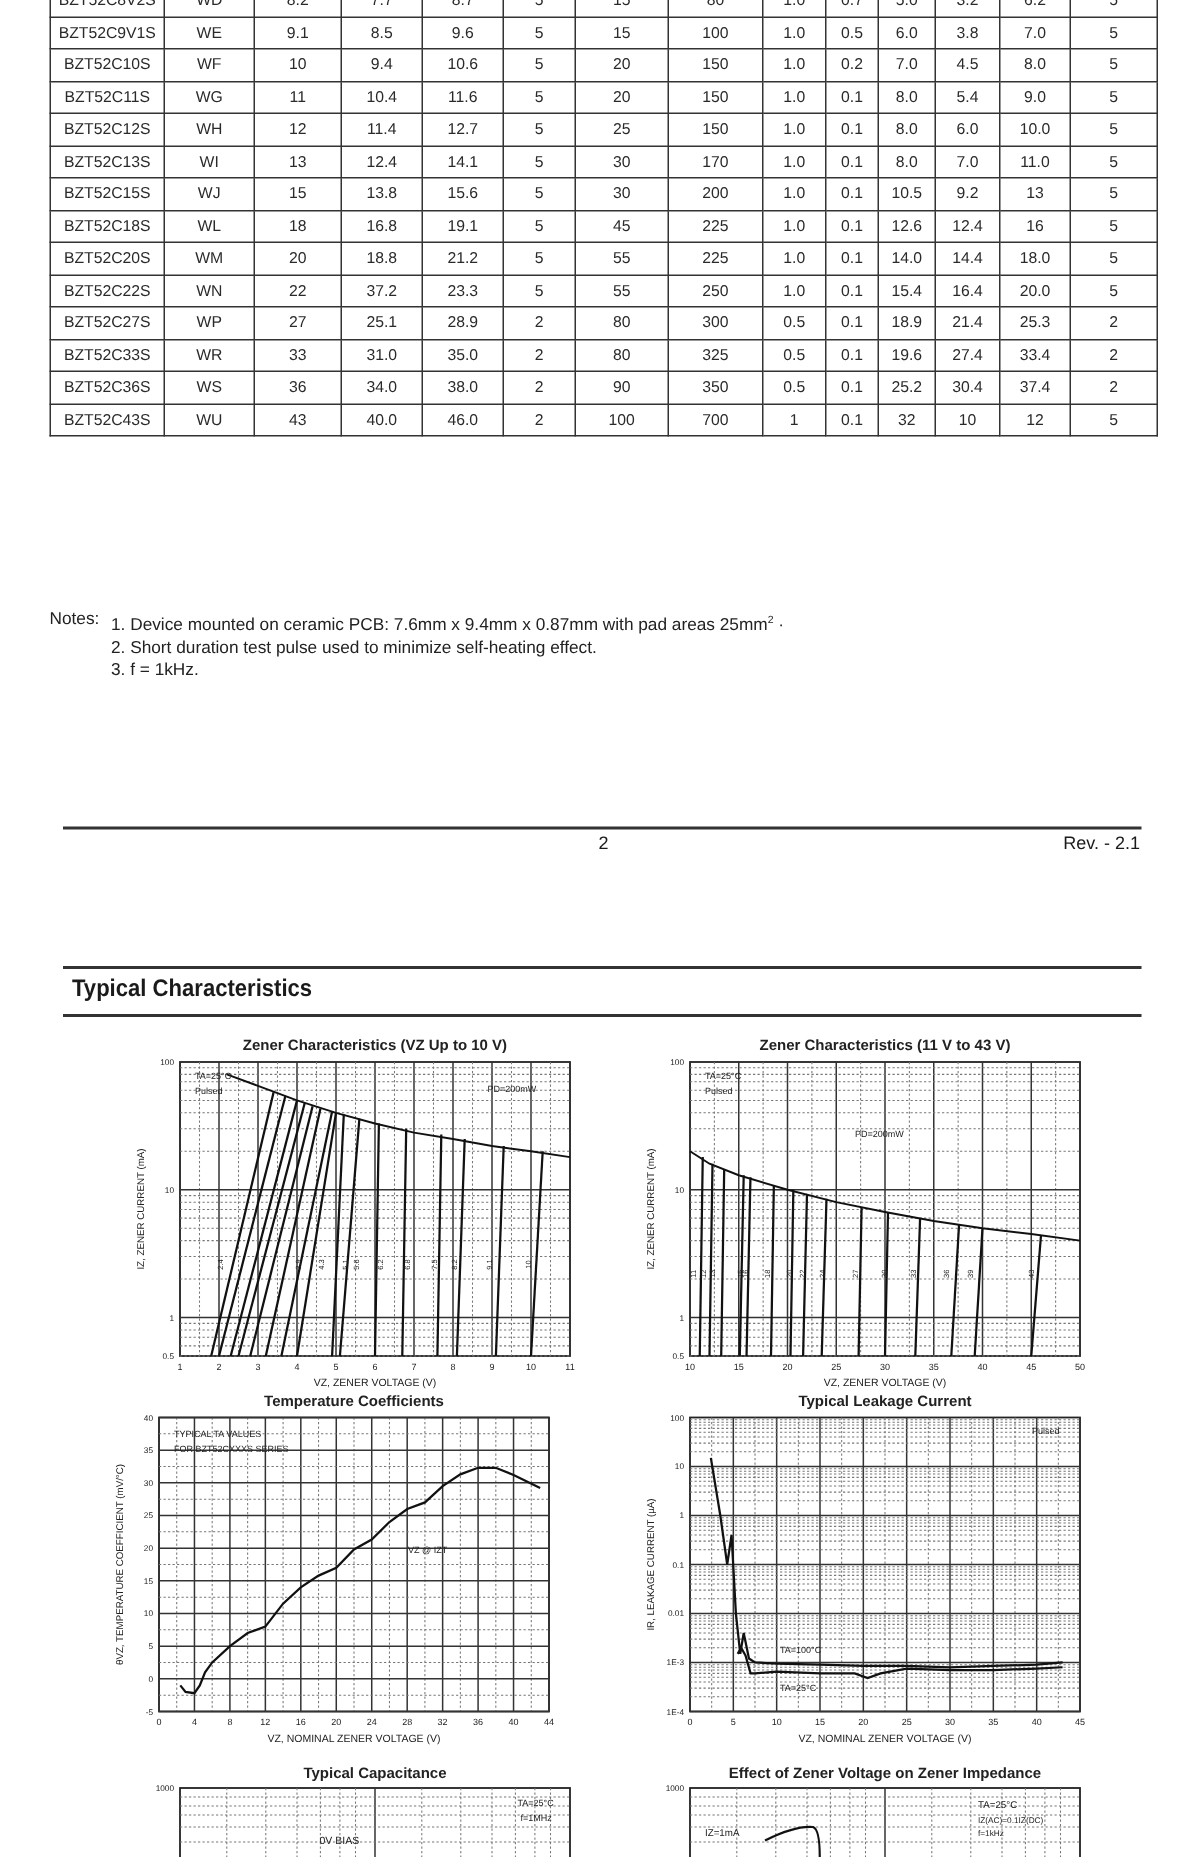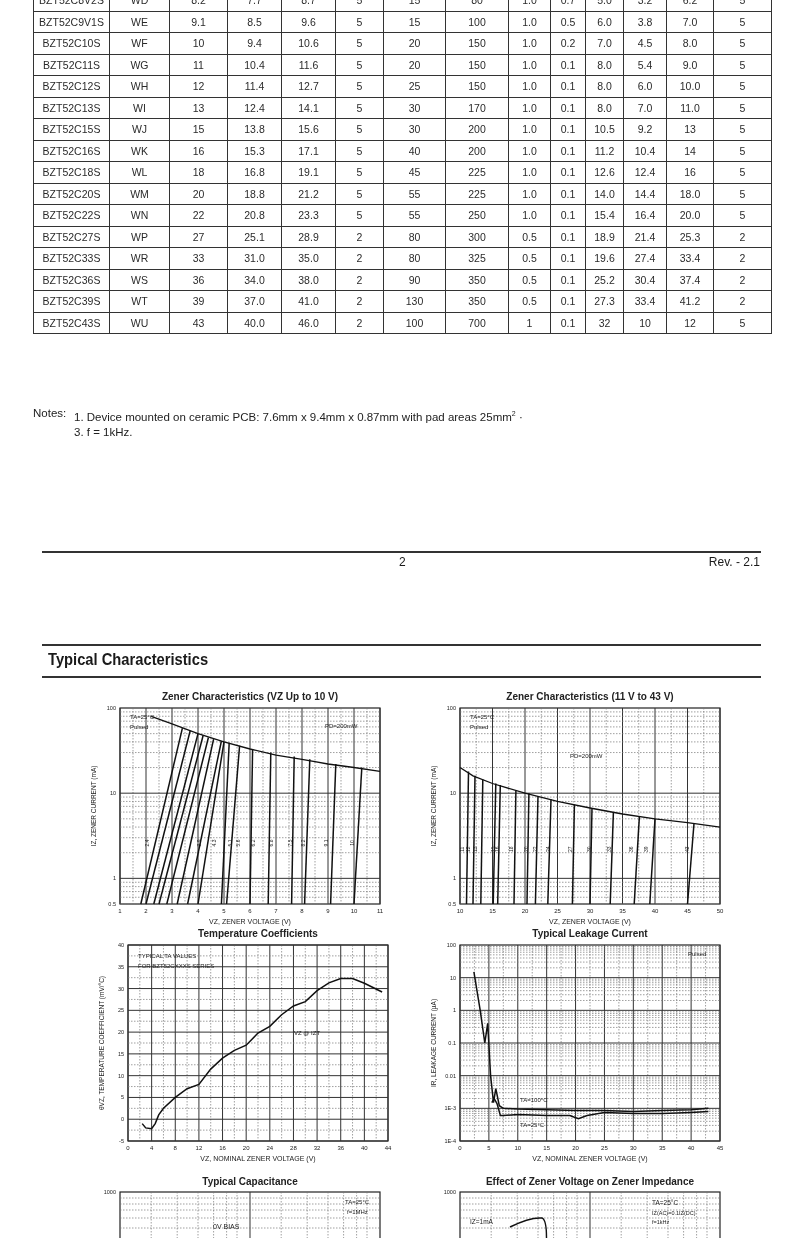--- a/index.html
+++ b/index.html
@@ -152,36 +152,20 @@
           <td>30</td>
           <td>200</td>
           <td>1.0</td>
           <td>0.1</td>
           <td>10.5</td>
           <td>9.2</td>
           <td>13</td>
           <td>5</td>
         </tr>
         <tr>
-          <td>BZT52C16S</td>
-          <td>WK</td>
-          <td>16</td>
-          <td>15.3</td>
-          <td>17.1</td>
-          <td>5</td>
-          <td>40</td>
-          <td>200</td>
-          <td>1.0</td>
-          <td>0.1</td>
-          <td>11.2</td>
-          <td>10.4</td>
-          <td>14</td>
-          <td>5</td>
-        </tr>
-        <tr>
           <td>BZT52C18S</td>
           <td>WL</td>
           <td>18</td>
           <td>16.8</td>
           <td>19.1</td>
           <td>5</td>
           <td>45</td>
           <td>225</td>
           <td>1.0</td>
           <td>0.1</td>
@@ -203,21 +187,21 @@
           <td>0.1</td>
           <td>14.0</td>
           <td>14.4</td>
           <td>18.0</td>
           <td>5</td>
         </tr>
         <tr>
           <td>BZT52C22S</td>
           <td>WN</td>
           <td>22</td>
-          <td>20.8</td>
+          <td>37.2</td>
           <td>23.3</td>
           <td>5</td>
           <td>55</td>
           <td>250</td>
           <td>1.0</td>
           <td>0.1</td>
           <td>15.4</td>
           <td>16.4</td>
           <td>20.0</td>
           <td>5</td>
@@ -261,36 +245,20 @@
           <td>34.0</td>
           <td>38.0</td>
           <td>2</td>
           <td>90</td>
           <td>350</td>
           <td>0.5</td>
           <td>0.1</td>
           <td>25.2</td>
           <td>30.4</td>
           <td>37.4</td>
-          <td>2</td>
-        </tr>
-        <tr>
-          <td>BZT52C39S</td>
-          <td>WT</td>
-          <td>39</td>
-          <td>37.0</td>
-          <td>41.0</td>
-          <td>2</td>
-          <td>130</td>
-          <td>350</td>
-          <td>0.5</td>
-          <td>0.1</td>
-          <td>27.3</td>
-          <td>33.4</td>
-          <td>41.2</td>
           <td>2</td>
         </tr>
         <tr>
           <td>BZT52C43S</td>
           <td>WU</td>
           <td>43</td>
           <td>40.0</td>
           <td>46.0</td>
           <td>2</td>
           <td>100</td>
@@ -306,20 +274,21 @@
   </table>
 </div>
 
 <div class="notes">
   <div class="row">
     <span class="lbl">Notes:</span>
     <span><span>1. Device mounted on ceramic PCB: 7.6mm x 9.4mm x 0.87mm with pad areas 25mm</span><sup>2</sup><span> ·</span></span>
   </div>
   <div class="row">
       <span class="lbl"></span>
+      <span>2. Short duration test pulse used to minimize self-heating effect.</span>
     </div>
   <div class="row">
       <span class="lbl"></span>
       <span>3. f = 1kHz.</span>
     </div>
 </div>
 
 <div class="footer-rule"></div>
 <div class="page-num">2</div>
 <div class="rev">Rev. - 2.1</div>
@@ -514,21 +483,21 @@
       <text x="116.70000000000002" y="166.19118619533654" font-size="5" text-anchor="middle" font-weight="normal" transform="rotate(-90 116.70000000000002 166.19118619533654)">22</text>
       <text x="129.7" y="166.19118619533654" font-size="5" text-anchor="middle" font-weight="normal" transform="rotate(-90 129.7 166.19118619533654)">24</text>
       <text x="151.8" y="166.19118619533654" font-size="5" text-anchor="middle" font-weight="normal" transform="rotate(-90 151.8 166.19118619533654)">27</text>
       <text x="171.3" y="166.19118619533654" font-size="5" text-anchor="middle" font-weight="normal" transform="rotate(-90 171.3 166.19118619533654)">30</text>
       <text x="190.8" y="166.19118619533654" font-size="5" text-anchor="middle" font-weight="normal" transform="rotate(-90 190.8 166.19118619533654)">33</text>
       <text x="212.9" y="166.19118619533654" font-size="5" text-anchor="middle" font-weight="normal" transform="rotate(-90 212.9 166.19118619533654)">36</text>
       <text x="228.5" y="166.19118619533654" font-size="5" text-anchor="middle" font-weight="normal" transform="rotate(-90 228.5 166.19118619533654)">39</text>
       <text x="269.45" y="166.19118619533654" font-size="5" text-anchor="middle" font-weight="normal" transform="rotate(-90 269.45 166.19118619533654)">43</text>
     </svg>
   </div>
-<div class="chart" style="left:88px;top:930px;">
+<div class="chart" style="left:66px;top:930px;">
     <svg id="c2" width="320" height="245">
       <text x="170" y="7" font-size="10" text-anchor="middle" font-weight="bold" transform="">Temperature Coefficients</text>
       <rect x="40" y="15" width="260" height="196" fill="none" stroke="#222" stroke-width="1.2"></rect>
       <line x1="40" y1="15" x2="40" y2="211" stroke="#333" stroke-width="1"></line>
       <line x1="63.63636363636364" y1="15" x2="63.63636363636364" y2="211" stroke="#333" stroke-width="1"></line>
       <line x1="87.27272727272728" y1="15" x2="87.27272727272728" y2="211" stroke="#333" stroke-width="1"></line>
       <line x1="110.9090909090909" y1="15" x2="110.9090909090909" y2="211" stroke="#333" stroke-width="1"></line>
       <line x1="134.54545454545456" y1="15" x2="134.54545454545456" y2="211" stroke="#333" stroke-width="1"></line>
       <line x1="158.1818181818182" y1="15" x2="158.1818181818182" y2="211" stroke="#333" stroke-width="1"></line>
       <line x1="181.8181818181818" y1="15" x2="181.8181818181818" y2="211" stroke="#333" stroke-width="1"></line>

